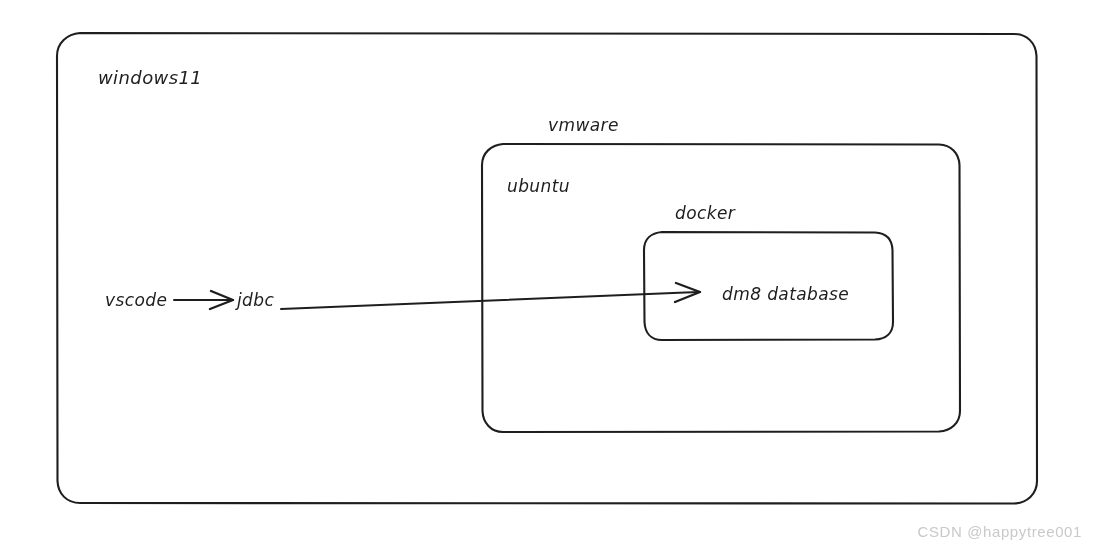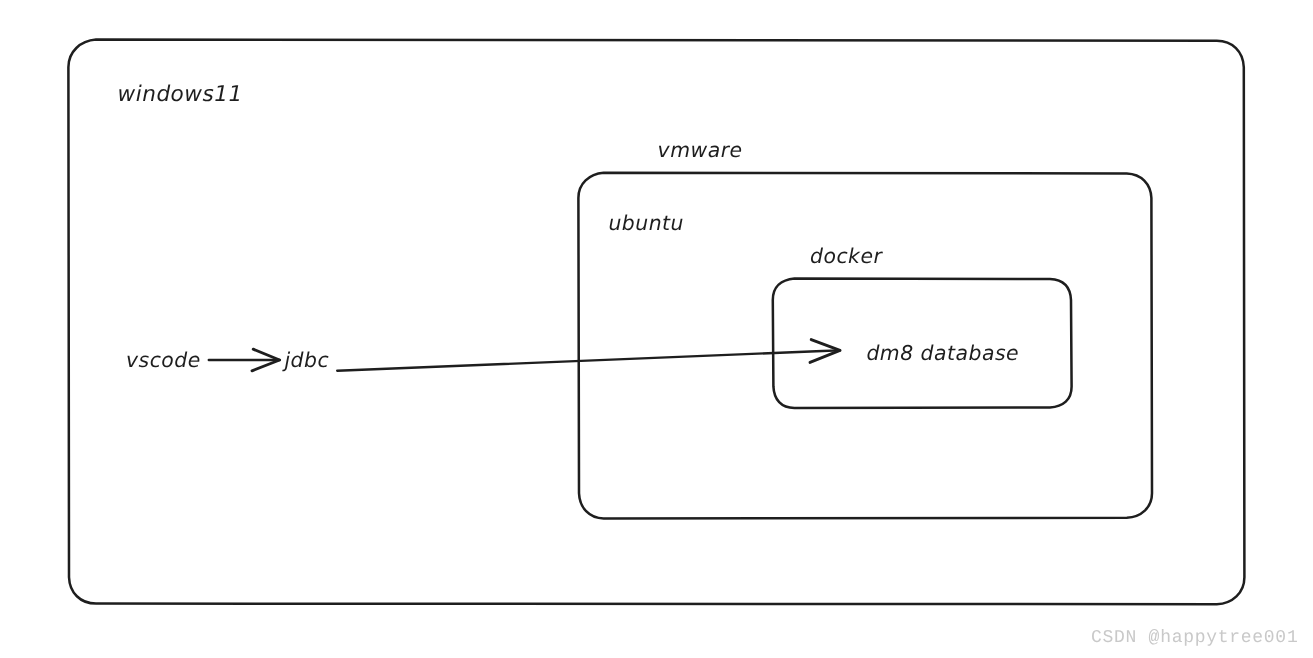--- a/index.html
+++ b/index.html
@@ -49,21 +49,21 @@
     fill: none;
     stroke: #1e1e1e;
     stroke-width: 2.4;
     stroke-linecap: round;
     stroke-linejoin: round;
   }
   .watermark {
     position: absolute;
     right: 12px;
     bottom: 8px;
-    font-family: Liberation Mono, monospace;
+    font-family: Liberation Sans, sans-serif;
     font-size: 15px;
     color: #c9c9c9;
     letter-spacing: 0.6px;
     white-space: nowrap;
     user-select: none;
   }
 </style>
 </head>
 <body>
 

